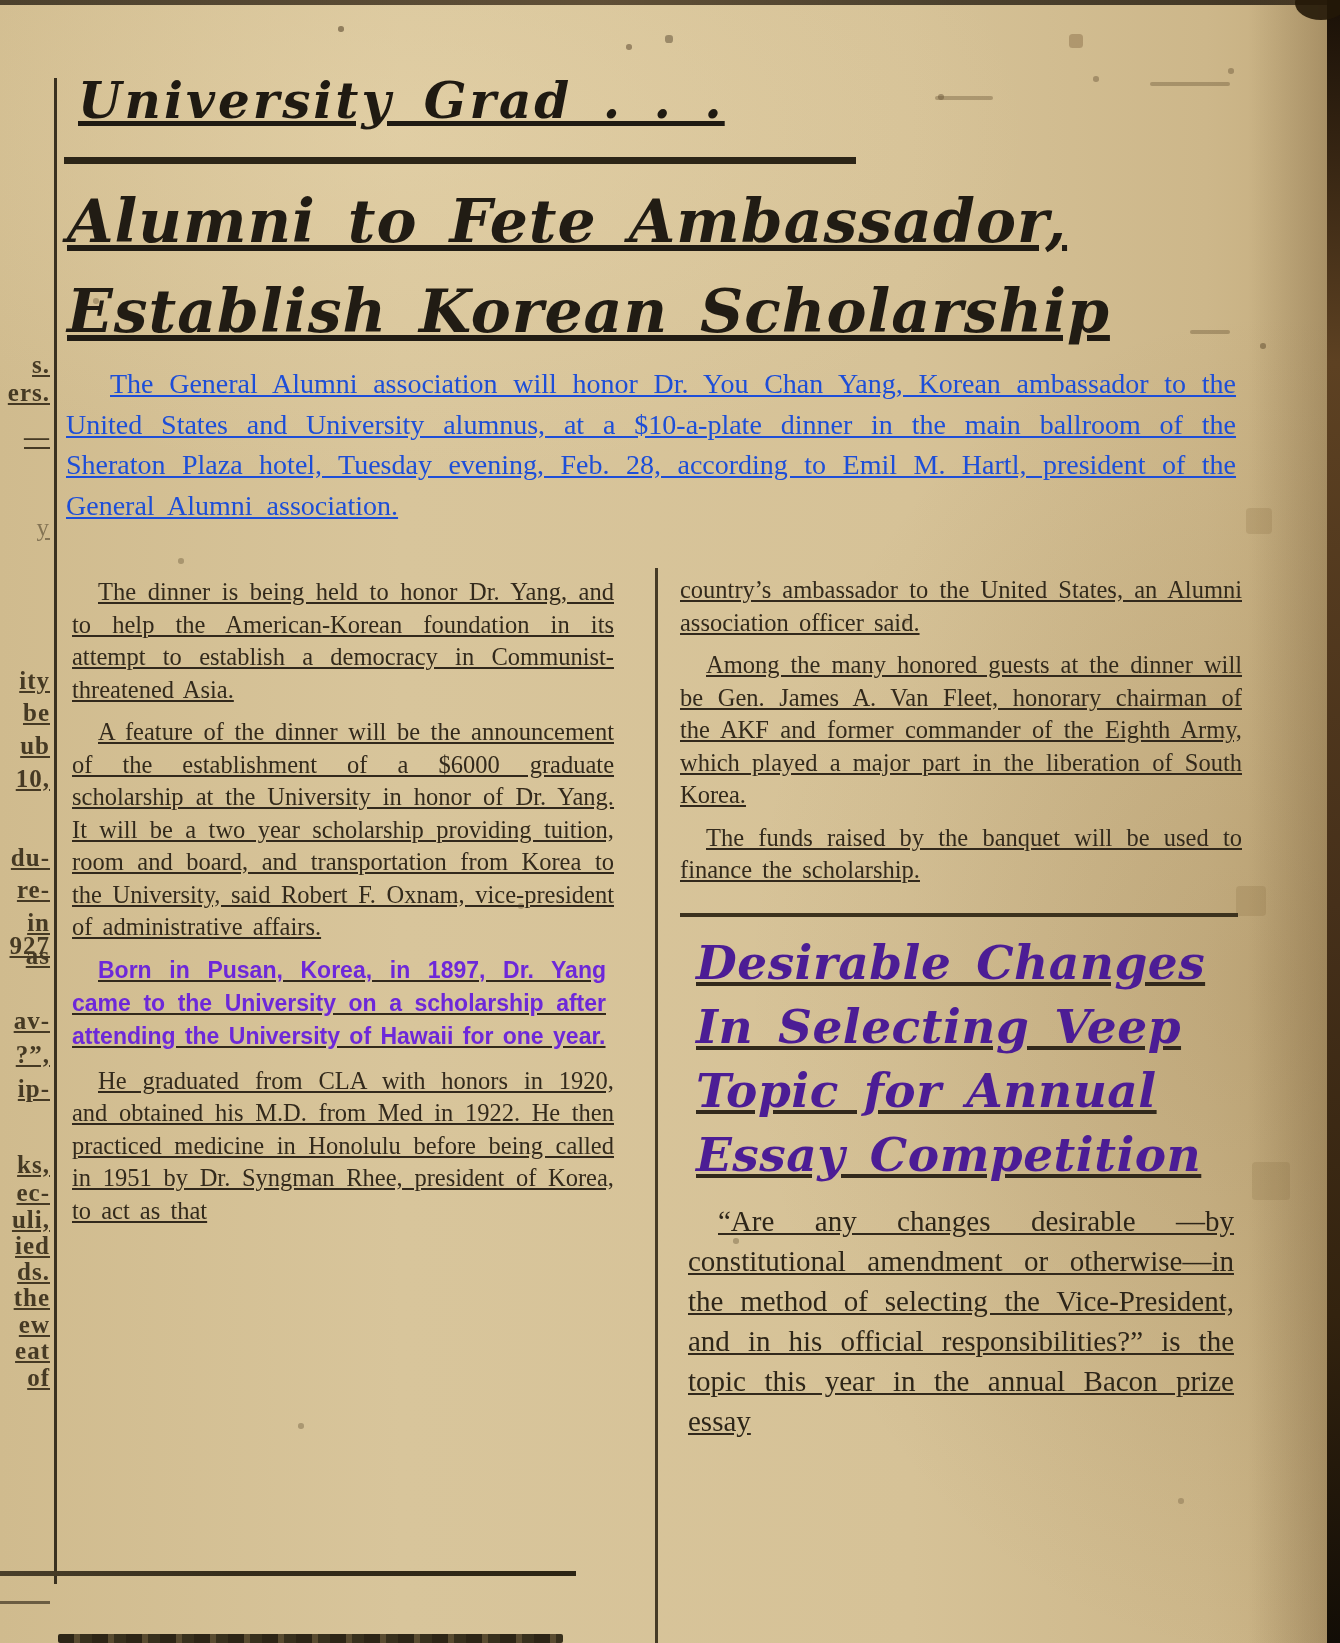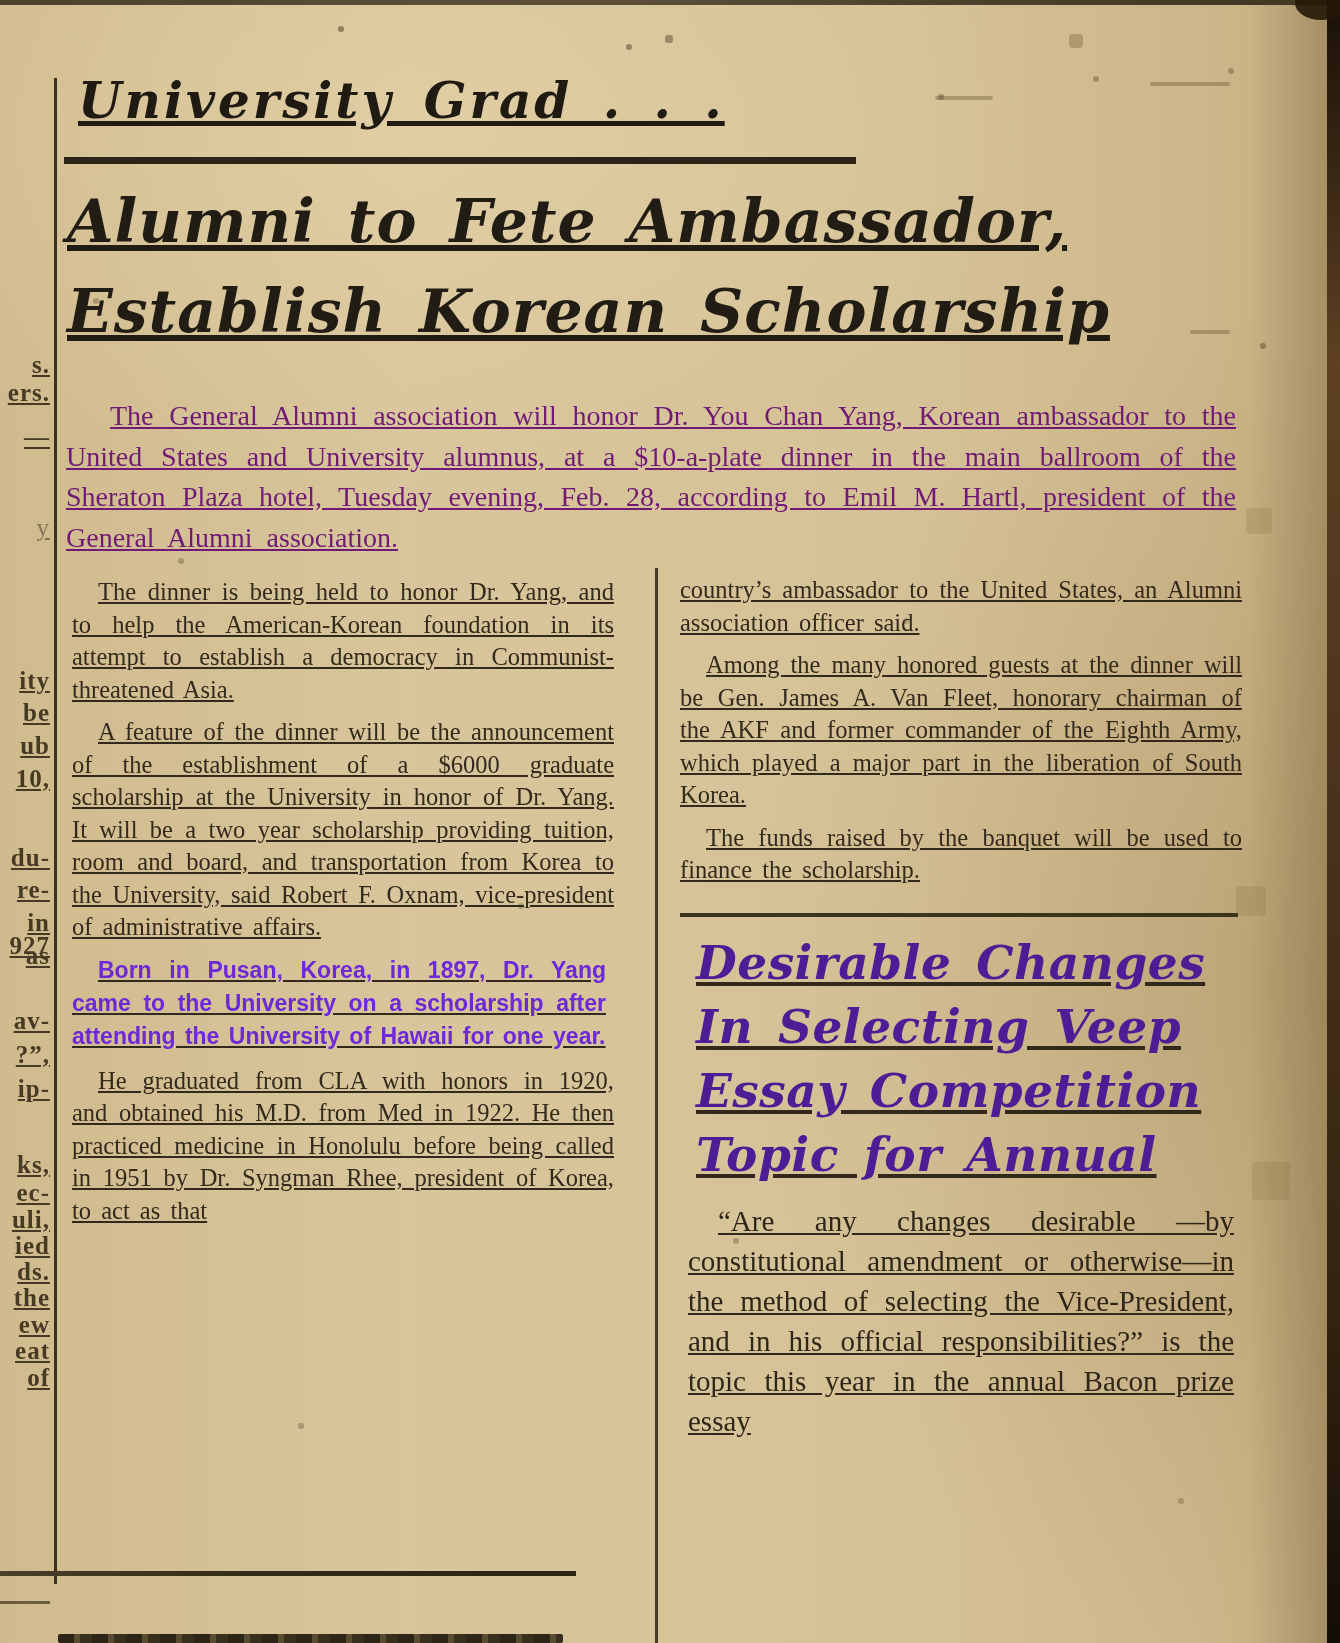--- a/index.html
+++ b/index.html
@@ -46,22 +46,22 @@
   .frag{left:0;width:50px;text-align:right;font:700 25px/26px "Liberation Serif",serif;
     color:#463a24;letter-spacing:1px;}
   .frag.faint{opacity:.55;font-weight:400;}
   
   .kicker{left:78px;top:68px;width:800px;
     font:italic 900 50px/66px "DejaVu Serif",serif;color:#1f1a12;
     letter-spacing:3px;word-spacing:10px;white-space:nowrap;}
   .headline{left:67px;top:176px;width:1175px;
     font:italic 700 60px/90px "DejaVu Serif",serif;color:#211c14;
     letter-spacing:1px;word-spacing:10px;white-space:nowrap;}
-  .lead{left:66px;top:368px;width:1170px;
-    font:400 28px/40.5px "Liberation Serif",serif;color:#701a75;
+  .lead{left:66px;top:336px;width:1170px;
+    font:400 28px/40.5px "Liberation Serif",serif;color:#1d4ed8;
     text-align:justify;word-spacing:7px;text-indent:44px;}
   .col-left{left:72px;top:576px;width:542px;}
   .col-right{left:680px;top:574px;width:562px;height:1069px;overflow:hidden;}
   .bodypara{font:400 24.5px/32.5px "Liberation Serif",serif;color:#332a1c;
     text-align:justify;word-spacing:4px;text-indent:26px;margin:0 0 10px 0;}
   .boldpara{font:700 23px/33px "Liberation Sans",sans-serif;color:#6d28d9;
     text-align:justify;word-spacing:3px;text-indent:26px;margin:0 8px 12px 0;}
   .rule-right{width:558px;height:4px;background:#3c321e;margin:26px 0 14px 0;border:0;}
   .subhead{font:italic 700 47px/64px "DejaVu Serif",serif;color:#4c1d95;
     letter-spacing:.5px;word-spacing:8px;margin:6px 0 14px 16px;white-space:nowrap;}
@@ -130,17 +130,17 @@
 </div>
 
 <div class="abs col-right">
   <p class="bodypara" style="text-indent:0;">country’s ambassador to the United States, an Alumni association officer said.</p>
   <p class="bodypara">Among the many honored guests at the dinner will be Gen. James A. Van Fleet, honorary chairman of the AKF and former commander of the Eighth Army, which played a major part in the liberation of South Korea.</p>
   <p class="bodypara">The funds raised by the banquet will be used to finance the scholarship.</p>
   <div class="rule-right"></div>
   <div class="subhead">
     <div>Desirable Changes</div>
     <div>In Selecting Veep</div>
+    <div>Topic for Annual</div>
     <div>Essay Competition</div>
-    <div>Topic for Annual</div>
   </div>
   <p class="essay">“Are any changes desirable —by constitutional amendment or otherwise—in the method of selecting the Vice-President, and in his official responsibilities?” is the topic this year in the annual Bacon prize essay</p>
 </div>
 
 </body></html>

